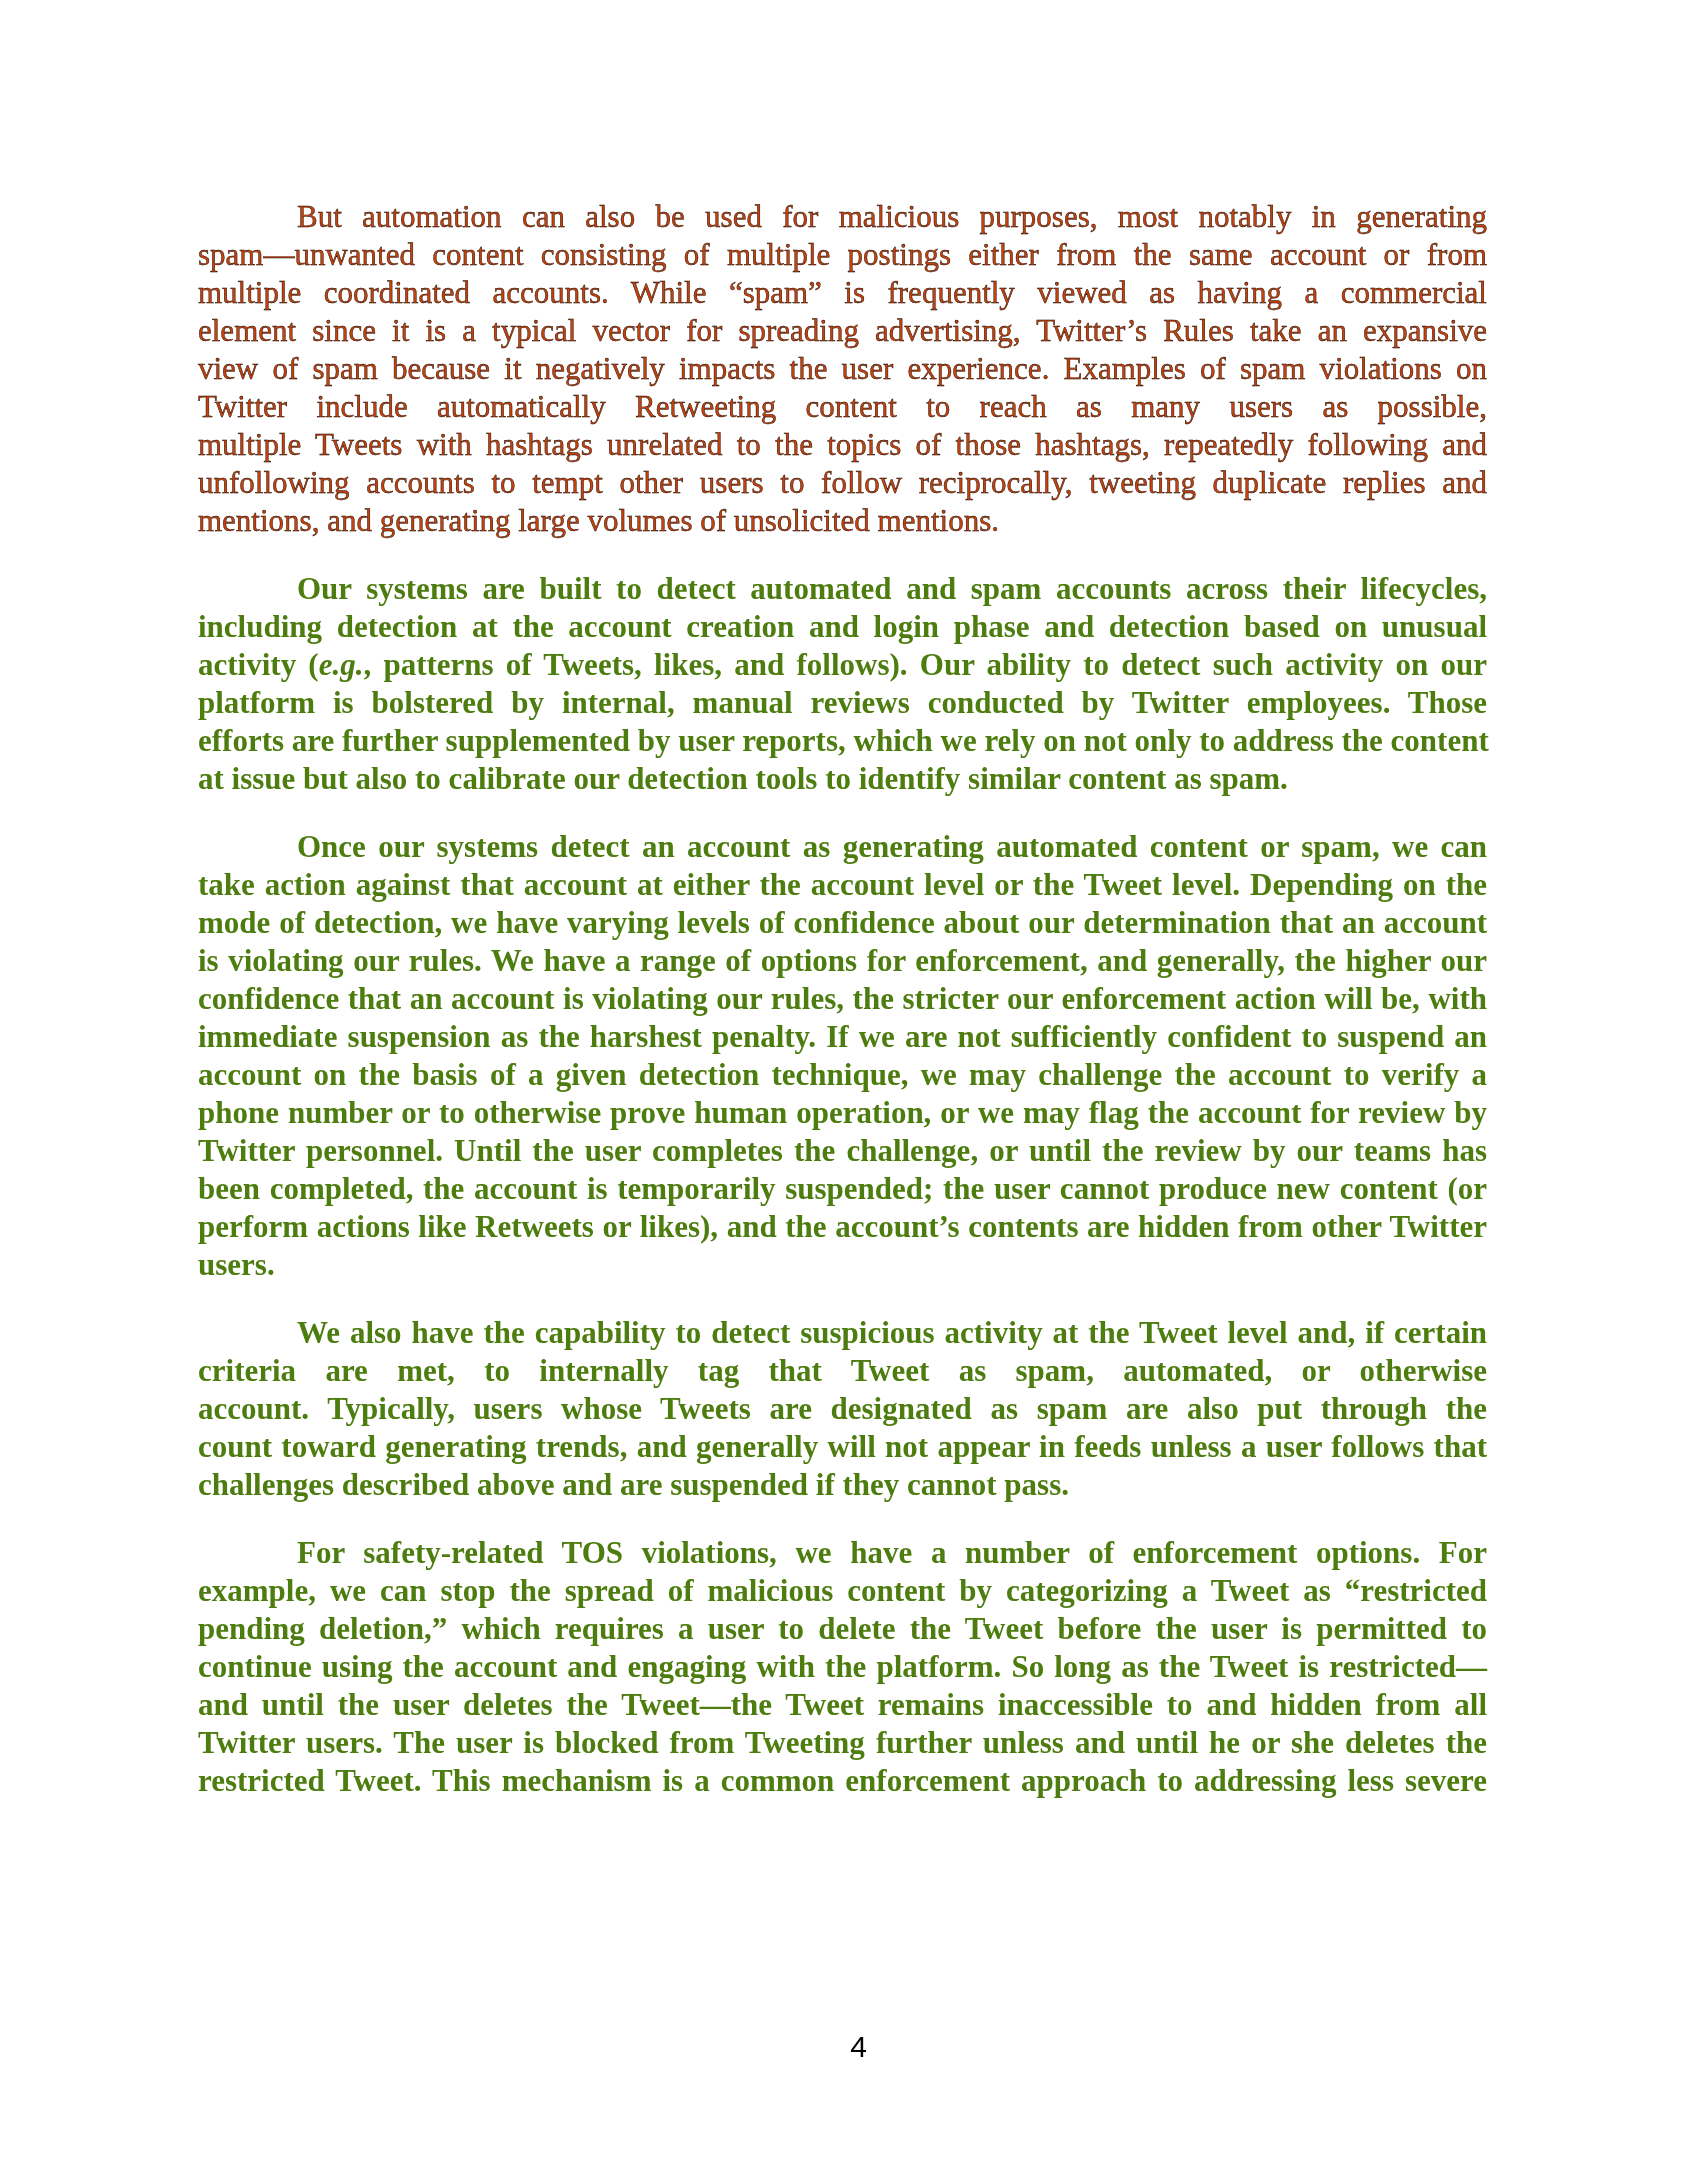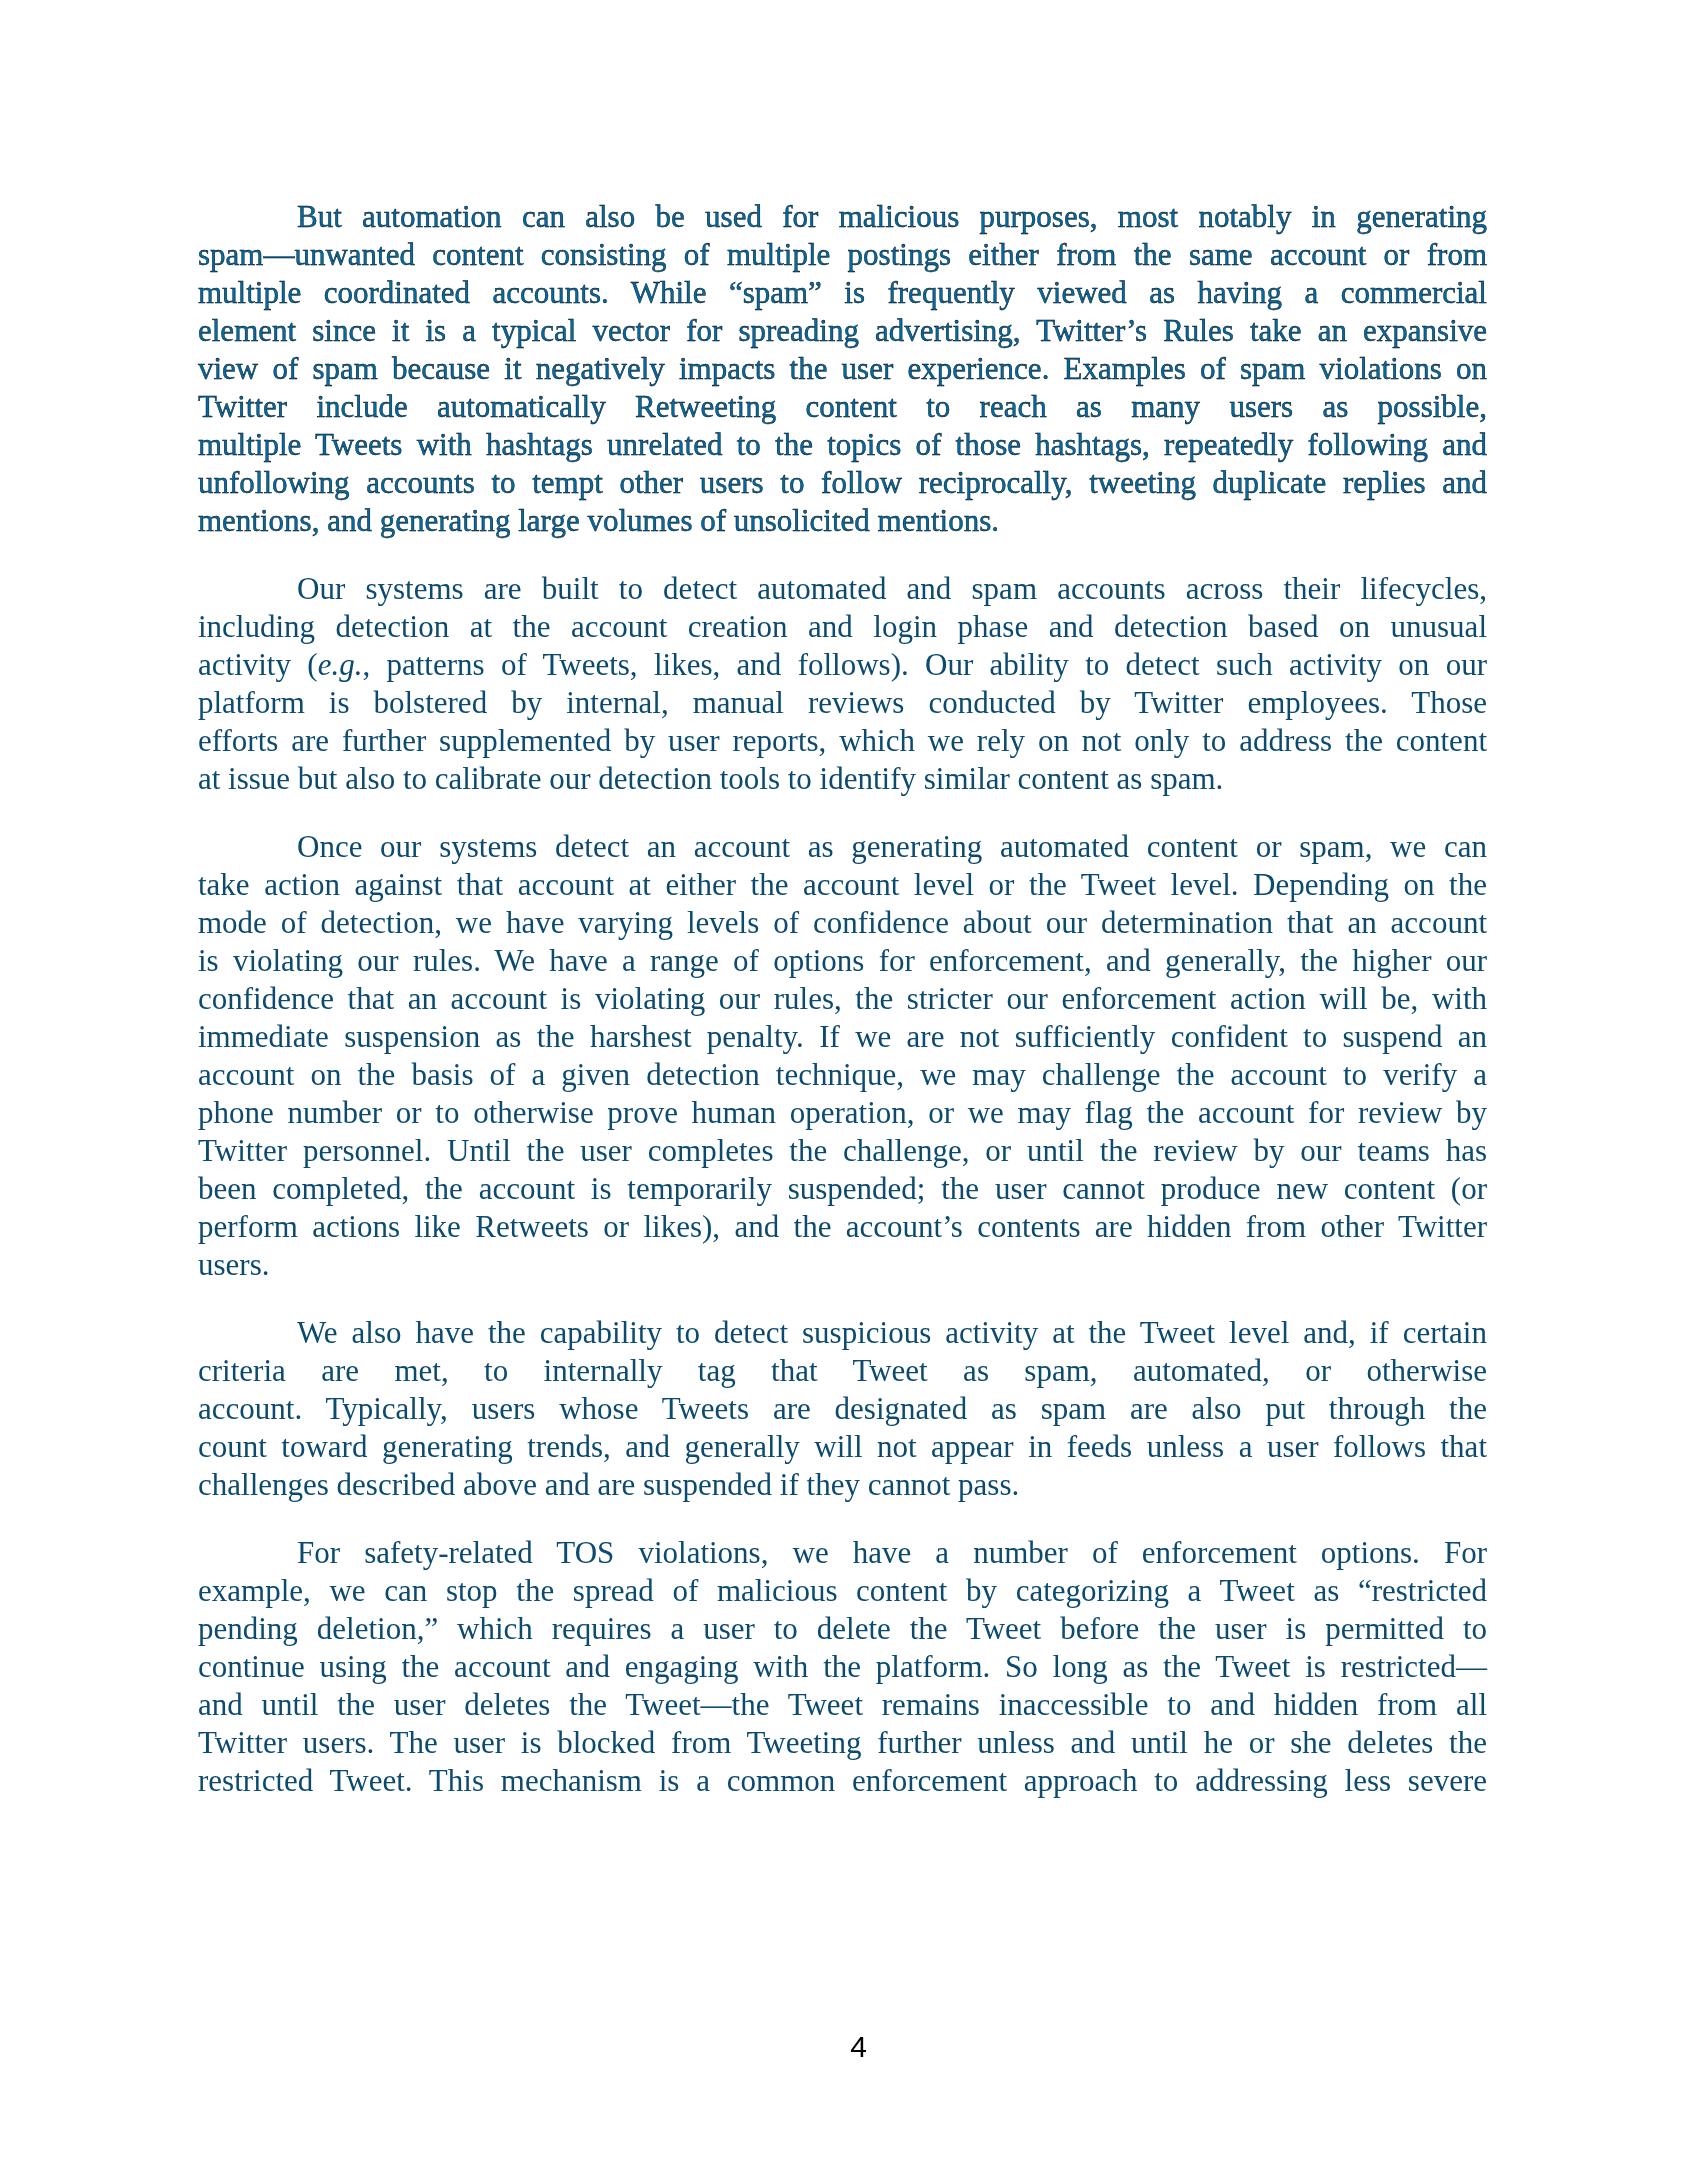--- a/index.html
+++ b/index.html
@@ -28,25 +28,26 @@
     width: 1289px;
     font-family: "Liberation Serif", "DejaVu Serif", serif;
     font-size: 31px;
     line-height: 38px;
   }
   .para {
     margin: 0 0 30px 0;
     padding: 0;
   }
   .para.lead {
-    color: #0369a1;
+    color: #c2410c;
     -webkit-text-stroke: 0.4px #000000;
   }
   .para.normal {
-    color: #0c4a6e;
+    color: #4d7c0f;
+    font-weight: bold;
   }
   .line {
     display: block;
     white-space: nowrap;
     text-align: justify;
     text-align-last: justify;
     height: 38px;
     overflow: visible;
   }
   .line.first {

